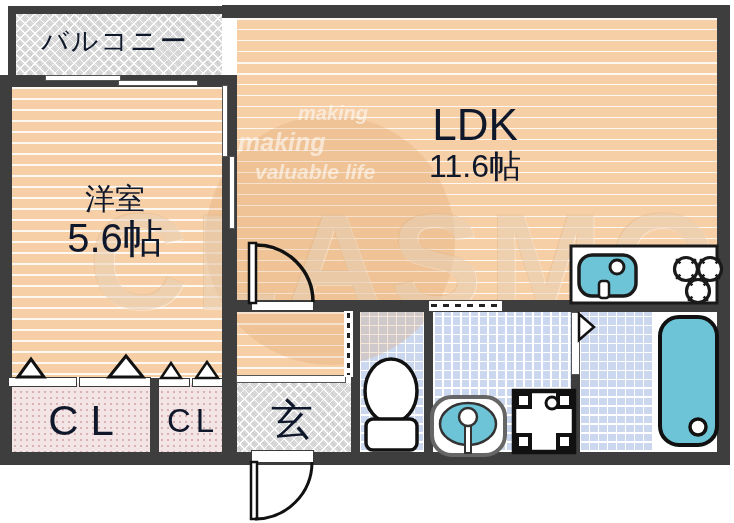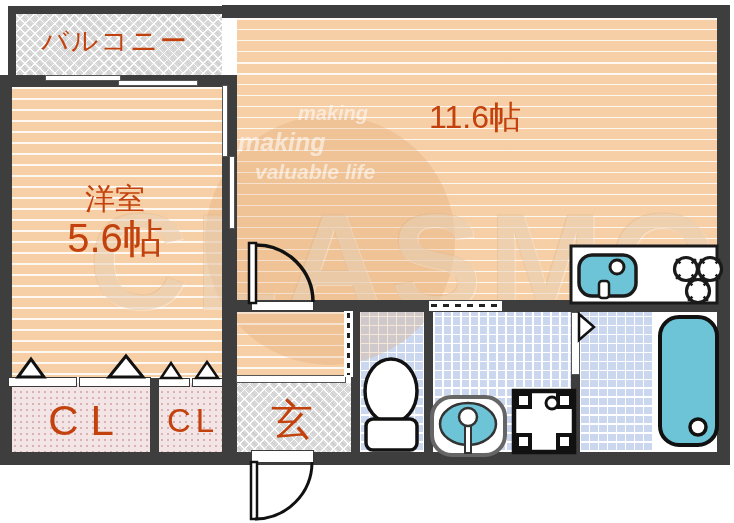--- a/index.html
+++ b/index.html
@@ -23,21 +23,21 @@
   .wall{position:absolute;background:#3e3e3e;z-index:30;}
   
   .bar{position:absolute;background:#fff;border:1.5px solid #3a3a3a;box-sizing:border-box;z-index:40;}
   .bar.thin{border-width:1px;border-color:#555;}
   .dashwrap{position:absolute;background:#fff;z-index:40;}
   .dash-v{position:absolute;left:3px;top:2px;bottom:2px;width:3px;
     background:repeating-linear-gradient(180deg,#222 0 5px,transparent 5px 10px);}
   .dash-h{position:absolute;top:3px;left:2px;right:2px;height:3px;
     background:repeating-linear-gradient(90deg,#222 0 6px,transparent 6px 12px);}
   
-  .label{position:absolute;color:#c2410c;font-weight:500;text-align:center;z-index:60;line-height:1.12;}
+  .label{position:absolute;color:#0f172a;font-weight:500;text-align:center;z-index:60;line-height:1.12;}
   .label .sz{display:block;}
   
   .wm{position:absolute;z-index:20;pointer-events:none;}
   .wm-circle{left:205px;top:115px;width:250px;height:250px;border-radius:50%;
      background:rgba(223,166,110,.28);}
   .wm-small{color:rgba(255,255,255,.55);font-weight:bold;font-style:italic;}
   .wm-logo{left:88px;top:182px;font-size:138px;font-weight:bold;letter-spacing:6px;
      color:rgba(216,172,128,.33);text-shadow:1px 1px 0 rgba(255,255,255,.35);}
   svg.fx{position:absolute;left:0;top:0;z-index:50;}
 </style>
@@ -144,20 +144,21 @@
     <path d="M 255 519 A 57 57 0 0 0 312 462" fill="none" stroke="#111" stroke-width="3"></path>
 
     <polygon points="18,377 31,359 44,377" fill="#fff" stroke="#111" stroke-width="3"></polygon>
     <polygon points="109,377 126,356 143,377" fill="#fff" stroke="#111" stroke-width="3"></polygon>
     <polygon points="161,378 171,363 181,378" fill="#fff" stroke="#111" stroke-width="2.5"></polygon>
     <polygon points="196,378 207,362 218,378" fill="#fff" stroke="#111" stroke-width="2.5"></polygon>
   </svg>
 
   <div class="label" style="left:8px;top:26px;width:214px;font-size:27px;letter-spacing:2px;">バルコニー</div>
   <div class="label" style="left:330px;top:100px;width:290px;">
+    <span class="sz" style="font-size:44px;">LDK</span>
     <span class="sz" style="font-size:32px;">11.6帖</span>
   </div>
   <div class="label" style="left:10px;top:182px;width:210px;">
     <span class="sz" style="font-size:30px;">洋室</span>
     <span class="sz" style="font-size:40px;">5.6帖</span>
   </div>
   <div class="label" style="left:12px;top:397px;width:138px;font-size:42px;letter-spacing:12px;text-indent:12px;">CL</div>
   <div class="label" style="left:159px;top:403px;width:63px;font-size:33px;letter-spacing:5px;text-indent:5px;">CL</div>
   <div class="label" style="left:237px;top:396px;width:110px;font-size:42px;">玄</div>
 

